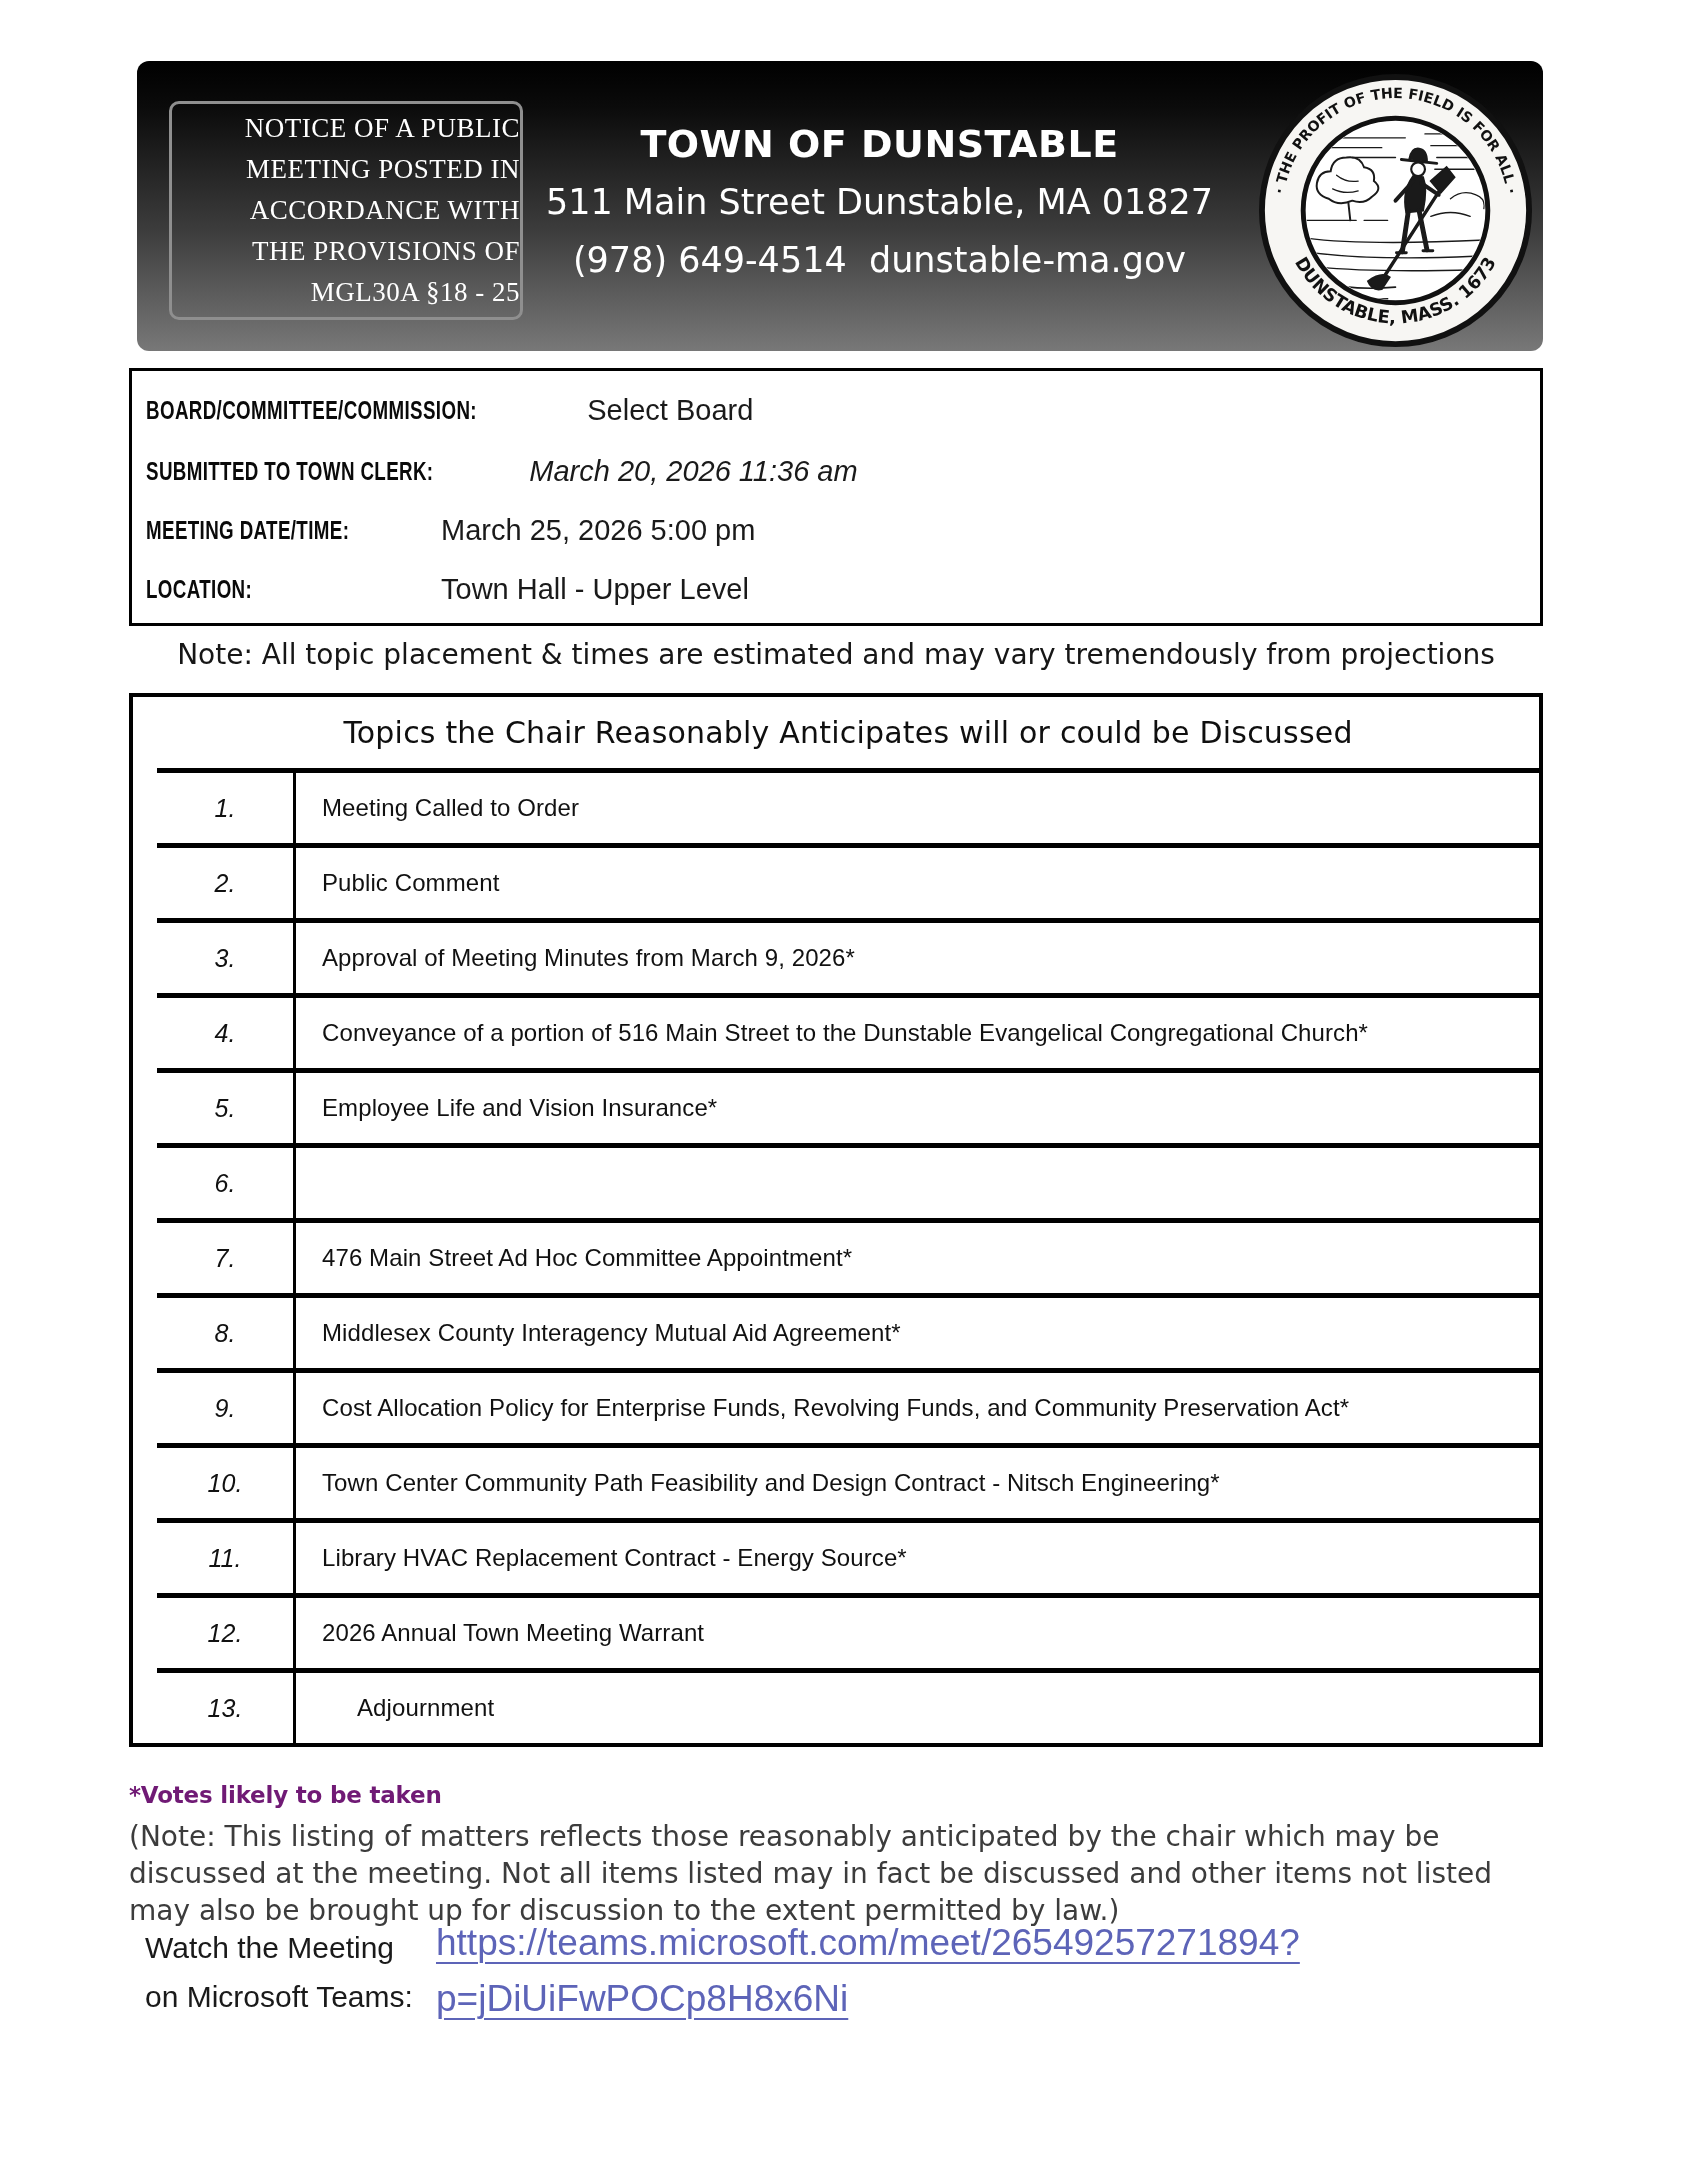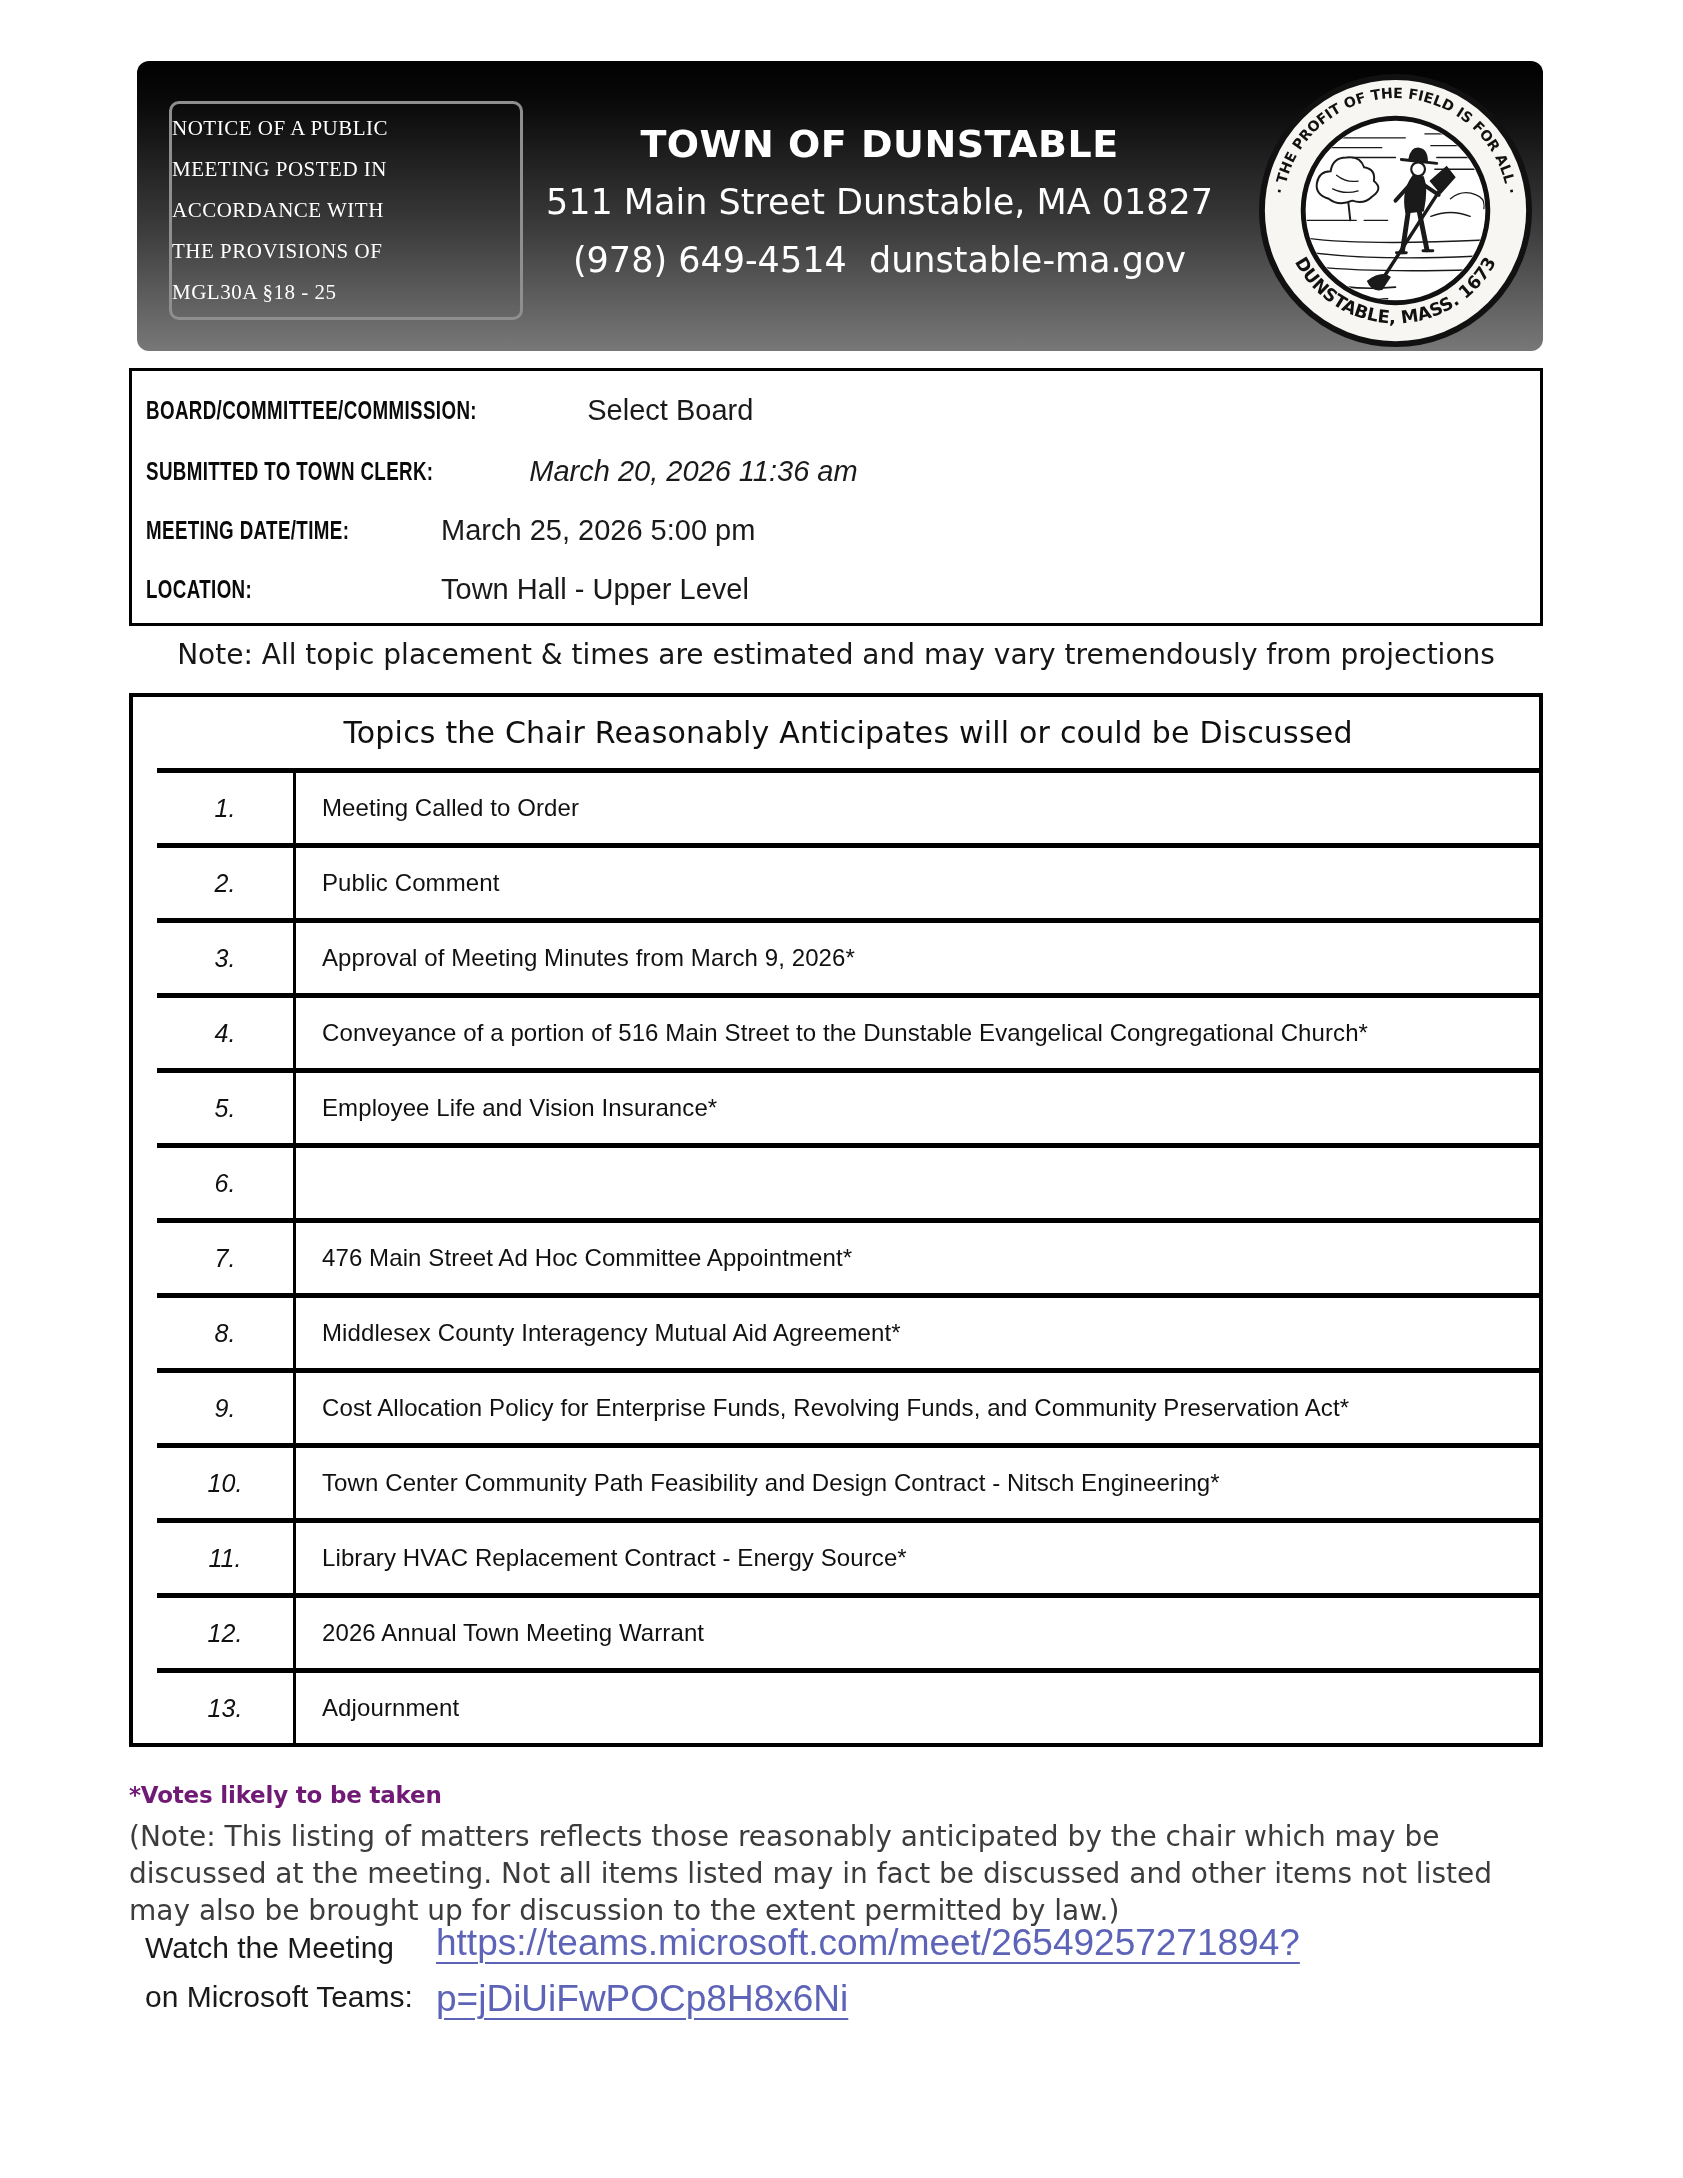--- a/index.html
+++ b/index.html
@@ -11,22 +11,22 @@
   
   .header {
     position:absolute; left:137px; top:61px; width:1406px; height:290px;
     background:linear-gradient(180deg,#000000 0%,#0b0b0b 16%,#3c3c3c 58%,#787878 100%);
     border-radius:12px;
   }
   .notice-box {
     position:absolute; left:32px; top:40px; width:348px; height:213px;
     border:3px solid #8f8f8f; border-radius:10px;
     display:flex; flex-direction:column; justify-content:center;
-    text-align:left; color:#ffffff;
-    font-family:"Liberation Serif", serif; font-size:21px; line-height:41px;
+    text-align:right; color:#ffffff;
+    font-family:"Liberation Serif", serif; font-size:27px; line-height:41px;
     letter-spacing:0.5px;
   }
   .hdr-center {
     position:absolute; left:376px; top:55px; width:733px; text-align:center;
     color:#ffffff; font-family:"DejaVu Sans", sans-serif;
   }
   .hdr-town    { font-size:38px; font-weight:bold; line-height:57px; letter-spacing:0.5px; }
   .hdr-addr    { font-size:35px; line-height:58px; font-weight:normal; }
   .hdr-contact { font-size:35px; line-height:58px; font-weight:normal; white-space:pre; }
   .seal { position:absolute; right:10px; top:12px; width:275px; height:275px; }
@@ -53,21 +53,21 @@
   .topics {
     position:absolute; left:129px; top:693px; width:1414px;
     border:4px solid #000; box-sizing:border-box; background:#fff;padding-left:24px;
   }
   .topics-title {
     height:71px; display:flex; align-items:center; justify-content:center;
     font-family:"DejaVu Sans", sans-serif; font-size:30px; color:#0f0f0f;
     border-bottom:5px solid #000; letter-spacing:0.2px;
   }
   .trow { display:flex; height:70px; border-bottom:5px solid #000; }
-  .trow:last-child { border-bottom:none; }
+  .trow:last-child { border-bottom:none;gap:35px; }
   .tnum {
     flex:0 0 136px; border-right:3px solid #000;
     display:flex; align-items:center; justify-content:center;
     font-style:italic; font-size:25px; color:#111;
   }
   .ttext {
     flex:1; display:flex; align-items:center; padding-left:26px;
     font-size:24px; color:#111; letter-spacing:0.1px;
   }
 

